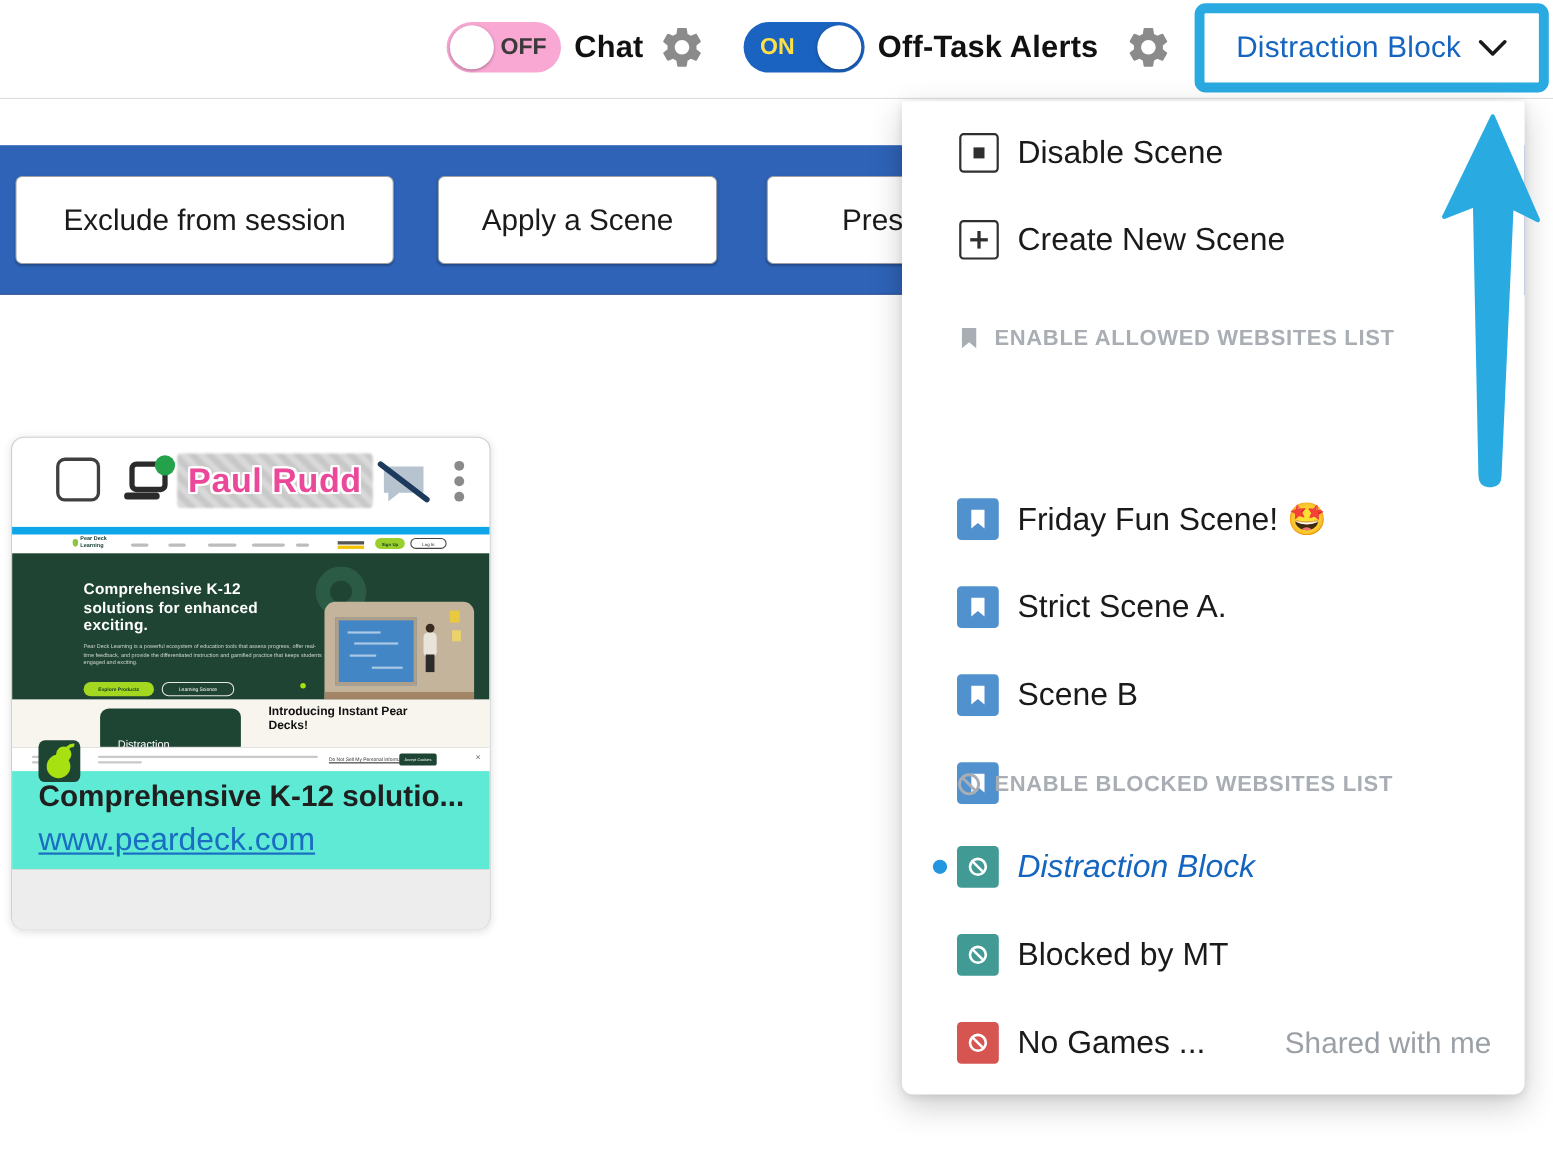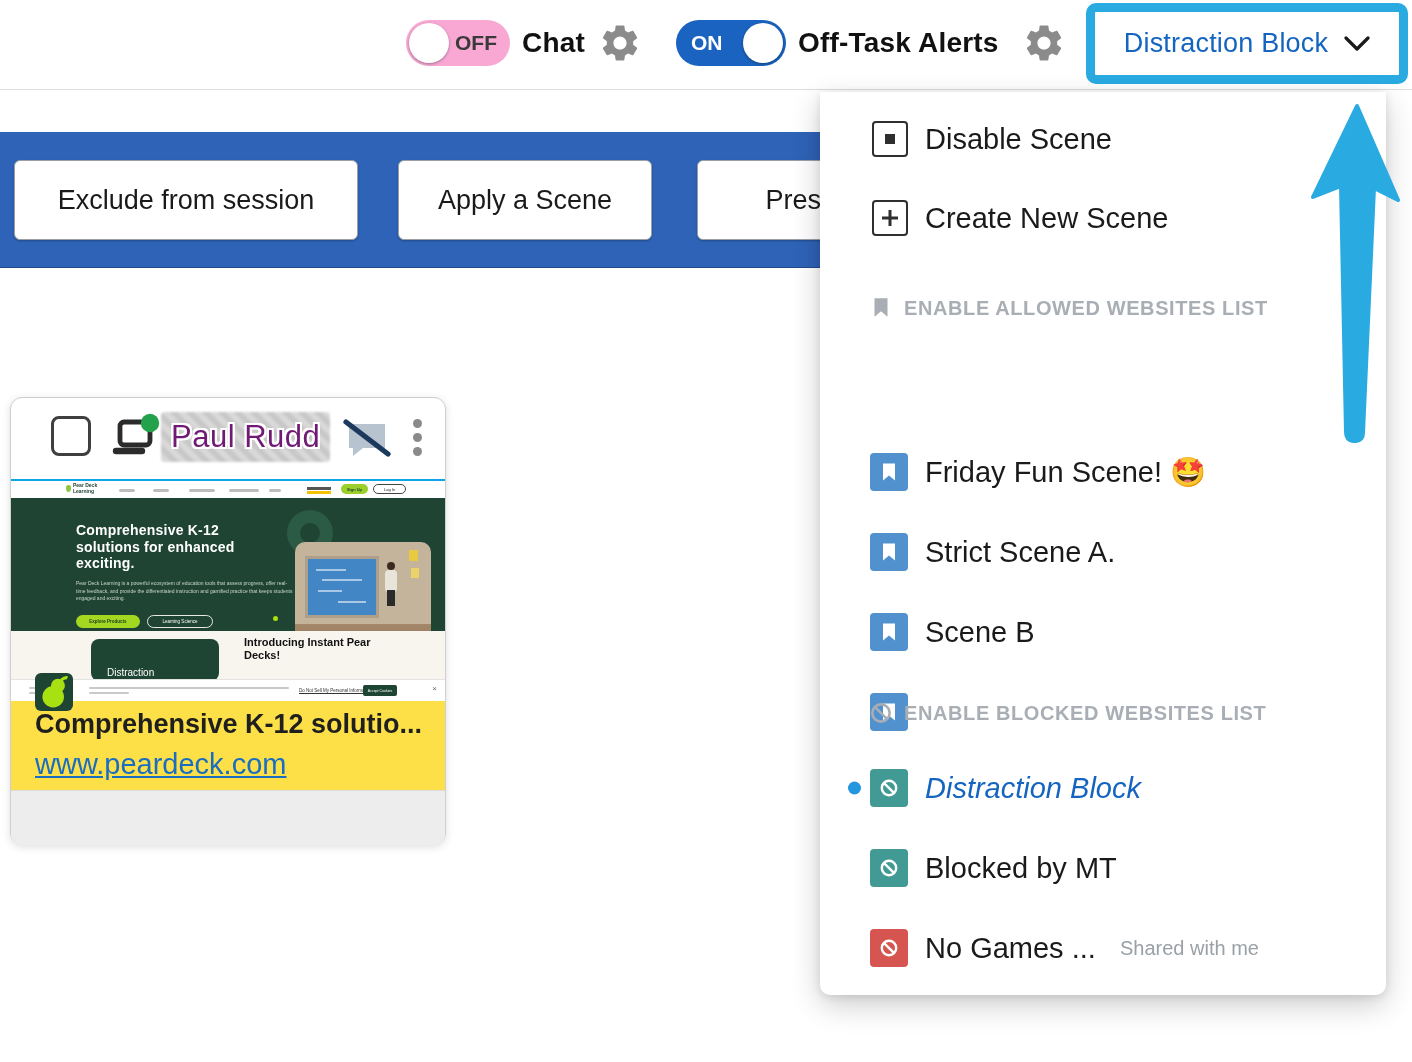--- a/index.html
+++ b/index.html
@@ -11,21 +11,21 @@
   .topbar{position:absolute;left:0;top:0;width:100%;height:90px;background:#fff;border-bottom:1px solid #ddd;z-index:2;}
   .toggle{position:absolute;height:46px;border-radius:23px;cursor:pointer;}
   .toggle .knob{position:absolute;top:3px;width:40px;height:40px;border-radius:50%;background:#fff;
                 box-shadow:0 1px 3px rgba(0,0,0,.35);}
   .toggle .tstate{position:absolute;top:50%;transform:translateY(-50%);font-weight:bold;font-size:21px;}
   .toggle.off{left:406px;top:20px;width:104px;background:#f9a8d4;}
   .toggle.off .knob{left:3px;}
   .toggle.off .tstate{right:13px;color:#3a3a3a;}
   .toggle.on{left:676px;top:20px;width:110px;background:#1a63c0;}
   .toggle.on .knob{right:3px;}
-  .toggle.on .tstate{left:15px;color:#ffffff;}
+  .toggle.on .tstate{left:15px;color:#fde047;}
   .tb-label{position:absolute;top:27px;font-size:28px;font-weight:bold;color:#111;letter-spacing:.2px;}
   .gear{position:absolute;top:21px;width:44px;height:44px;cursor:pointer;}
   .scene-hl{position:absolute;left:1086px;top:3px;width:322px;height:81px;background:#fff;
             border:9px solid #29ABE2;border-radius:10px;display:flex;align-items:center;justify-content:center;
             gap:16px;cursor:pointer;z-index:3;}
   .scene-hl .scene-t{font-size:27px;color:#1565C0;letter-spacing:.2px;}
 
   
   .toolbar{position:absolute;left:0;top:132px;width:1386px;height:136px;background:#2E63B7;z-index:1;
            border-bottom:1px solid rgba(0,0,0,.25);}
@@ -35,21 +35,21 @@
   .tbtn.b1{left:14px;width:344px;}
   .tbtn.b2{left:398px;width:254px;}
   .tbtn.b3{left:697px;width:230px;}
 
   
   .menu{position:absolute;left:820px;top:92px;width:566px;height:903px;background:#fff;z-index:5;
         border-radius:0 0 10px 10px;box-shadow:0 10px 30px rgba(0,0,0,.20),0 2px 8px rgba(0,0,0,.10);}
   .mi{position:absolute;left:0;width:100%;height:56px;display:flex;align-items:center;cursor:pointer;}
   .mi .mic{position:absolute;left:50px;width:38px;height:38px;}
   .mi .mi-t{position:absolute;left:105px;font-size:29px;color:#1a1a1a;white-space:nowrap;}
-  .mi .mi-note{font-size:20px;color:#9aa0a6;white-space:nowrap;}
+  .mi .mi-note{font-size:27px;color:#9aa0a6;white-space:nowrap;margin-left:48px;}
   .mi.selected .mi-t{color:#1565C0;font-style:italic;}
   .mi .bullet{position:absolute;left:28px;top:50%;transform:translateY(-50%);width:13px;height:13px;
               border-radius:50%;background:#2496E0;}
   .mh{position:absolute;left:0;width:100%;height:40px;display:flex;align-items:center;}
   .mh .mhic{position:absolute;left:48px;width:26px;height:26px;}
   .mh .mh-t{position:absolute;left:84px;font-size:20px;font-weight:bold;color:#A8AEB4;letter-spacing:.6px;white-space:nowrap;}
   .icn.act{position:absolute;left:52px;width:36px;height:36px;border:2.5px solid #2f2f2f;border-radius:4px;background:#fff;}
   .icn.act .sq-dot{position:absolute;left:50%;top:50%;transform:translate(-50%,-50%);width:10px;height:10px;background:#2f2f2f;}
   .icn.act .pl-h{position:absolute;left:50%;top:50%;transform:translate(-50%,-50%);width:16px;height:3px;background:#2f2f2f;}
   .icn.act .pl-v{position:absolute;left:50%;top:50%;transform:translate(-50%,-50%);width:3px;height:16px;background:#2f2f2f;}
@@ -65,28 +65,28 @@
   .card{position:absolute;left:10px;top:397px;width:436px;height:448px;background:#fff;border:1px solid #cfcfcf;
         border-radius:12px;box-shadow:0 2px 8px rgba(0,0,0,.13);z-index:1;}
   .card-head{position:absolute;left:0;top:0;width:100%;height:80px;}
   .chk{position:absolute;left:40px;top:18px;width:40px;height:40px;border:3px solid #3f3f3f;border-radius:8px;
        background:#fff;cursor:pointer;}
   .lap{position:absolute;left:98px;top:14px;width:52px;height:52px;}
   .nameplate{position:absolute;left:150px;top:14px;height:50px;padding:0 10px;display:flex;align-items:center;border-radius:4px;}
   .nameplate .blurbg{position:absolute;inset:0;border-radius:4px;filter:blur(1.2px);
        background-image:linear-gradient(45deg,#d9d9d9 25%,#c8c8c8 25% 50%,#d9d9d9 50% 75%,#c8c8c8 75%);
        background-size:16px 16px;}
-  .sname{position:relative;font-size:31px;font-weight:normal;color:#701a75;letter-spacing:.5px;white-space:nowrap;
+  .sname{position:relative;font-size:31px;font-weight:bold;color:#ec4899;letter-spacing:.5px;white-space:nowrap;
        text-shadow:-2px -2px 0 #fff,2px -2px 0 #fff,-2px 2px 0 #fff,2px 2px 0 #fff,0 -2px 0 #fff,0 2px 0 #fff,-2px 0 0 #fff,2px 0 0 #fff;}
   .chatoff{position:absolute;left:330px;top:20px;width:52px;height:44px;cursor:pointer;}
   .kebab{position:absolute;left:396px;top:16px;width:20px;height:50px;cursor:pointer;}
   .kebab i{display:block;width:9px;height:9px;border-radius:50%;background:#8a8a8a;margin:5px auto;}
 
   
-  .shot{position:absolute;left:0;top:81px;width:434px;height:222px;background:#fff;border-top:2px solid #0ea5e9;overflow:hidden;}
+  .shot{position:absolute;left:0;top:81px;width:434px;height:222px;background:#fff;border-top:7px solid #0ea5e9;overflow:hidden;}
   .snav{position:absolute;left:0;top:0;width:100%;height:17px;background:#fff;}
   .slogo{position:absolute;left:62px;top:2px;width:34px;font-size:5px;line-height:5.5px;font-weight:bold;color:#1e4434;}
   .slogo .pear-dot{position:absolute;left:-7px;top:2px;width:5px;height:7px;border-radius:50% 50% 50% 50%/40% 40% 60% 60%;background:#8CC63F;}
   .ndash{position:absolute;top:8px;height:2.5px;width:16px;background:#bdbdbd;border-radius:2px;}
   .yitem{position:absolute;left:296px;top:6px;width:24px;height:2.5px;background:#555;}
   .yitem::after{content:"";position:absolute;left:0;top:4px;width:24px;height:2.5px;background:#F2C200;}
   .pill-su{position:absolute;left:330px;top:3px;width:27px;height:10px;background:#9BD02C;border-radius:5px;
            font-size:4px;display:flex;align-items:center;justify-content:center;color:#173a23;font-weight:bold;}
   .pill-li{position:absolute;left:362px;top:3px;width:33px;height:10px;border:1px solid #444;border-radius:5px;
            font-size:4px;display:flex;align-items:center;justify-content:center;color:#222;background:#fff;}
@@ -114,21 +114,21 @@
   .introcard span{position:absolute;left:16px;bottom:3px;font-size:10px;}
   .introhead{position:absolute;left:233px;top:5px;width:150px;font-size:11px;line-height:13px;font-weight:bold;color:#111;}
   .cookie{position:absolute;left:0;bottom:0;width:100%;height:22px;background:#fff;border-top:1px solid #e3e3e3;}
   .cookie .ln{position:absolute;background:#c9c9c9;height:2px;border-radius:1px;}
   .cookie .clink{position:absolute;left:288px;top:8px;font-size:4.5px;color:#333;text-decoration:underline;white-space:nowrap;}
   .cookie .cbtn{position:absolute;left:352px;top:5px;width:34px;height:11px;background:#1E4434;color:#fff;font-size:3.5px;
                 display:flex;align-items:center;justify-content:center;border-radius:2px;}
   .cookie .cx{position:absolute;right:8px;top:5px;font-size:8px;color:#666;line-height:8px;}
   .favicon{position:absolute;left:24px;top:275px;width:38px;height:38px;background:#1E4434;border-radius:6px;z-index:3;
            overflow:hidden;}
-  .card-foot{position:absolute;left:0;top:303px;width:100%;height:89px;background:#fde047;padding-left:24px;}
+  .card-foot{position:absolute;left:0;top:303px;width:100%;height:89px;background:#5eead4;padding-left:24px;}
   .pg-title{position:absolute;left:24px;top:8px;font-size:27px;font-weight:bold;color:#1f1f1f;white-space:nowrap;}
   .pg-url{position:absolute;left:24px;top:47px;font-size:29px;color:#1A6EC2;text-decoration:underline;cursor:pointer;}
   .card-gray{position:absolute;left:0;top:392px;width:100%;height:55px;background:#EDEDEE;border-top:1px solid #dadada;
              border-radius:0 0 11px 11px;}
 </style>
 </head>
 <body>
 
 <div class="stage">
 

